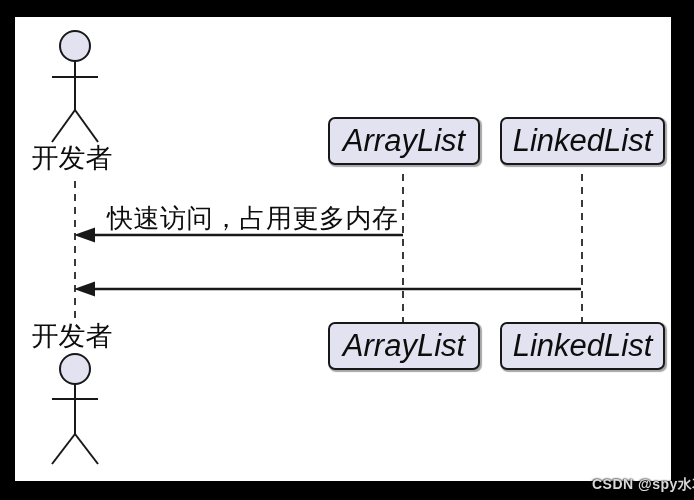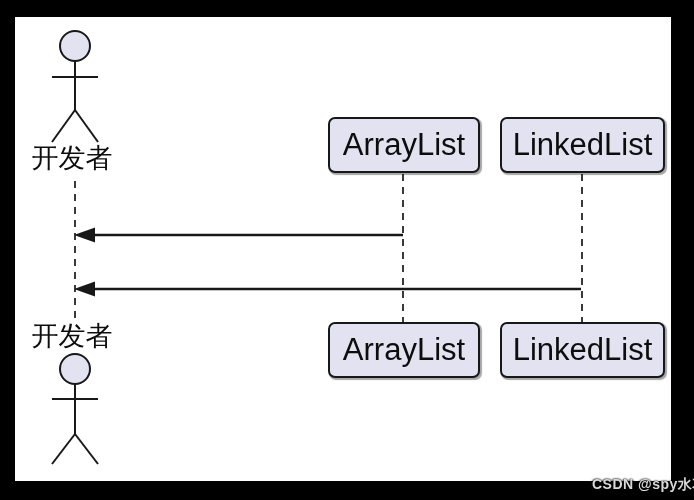--- a/index.html
+++ b/index.html
@@ -12,25 +12,26 @@
     background:#ffffff;
   }
   svg.overlay{position:absolute;left:0;top:0;pointer-events:none;}
   .actor-label{
     position:absolute;width:96px;text-align:center;
     font-size:27px;line-height:30px;color:#0d0d0d;white-space:nowrap;
   }
   .actor-label.top{left:24px;top:143px;}
   .actor-label.bottom{left:24px;top:321px;}
   .participant{
-    box-sizing:border-box;position:absolute;height:56px;
+    box-sizing:border-box;position:absolute;height:48px;
     background:#E2E2F0;border:2px solid #181818;border-radius:7px;
     display:flex;align-items:center;justify-content:center;
     font-size:31px;color:#0d0d0d;
     box-shadow:1.5px 1.5px 1px rgba(0,0,0,0.35);
+    font-style:italic;
   }
   .participant.al-top{left:328px;top:117px;width:152px;}
   .participant.ll-top{left:500px;top:117px;width:165px;}
   .participant.al-bot{left:328px;top:322px;width:152px;}
   .participant.ll-bot{left:500px;top:322px;width:165px;}
   .message{
     position:absolute;font-size:26px;line-height:28px;
     color:#0d0d0d;white-space:nowrap;letter-spacing:0.5px;
   }
   .message.m1{left:107px;top:204px;}
@@ -91,16 +92,17 @@
     <span>LinkedList</span>
   </div>
 
   <div class="participant al-bot">
     <span>ArrayList</span>
   </div>
   <div class="participant ll-bot">
     <span>LinkedList</span>
   </div>
 
+  <div class="message m1">快速访问，占用更多内存</div>
 
   <div class="watermark">CSDN @spy水花</div>
 
 </div>
 
 </body></html>

